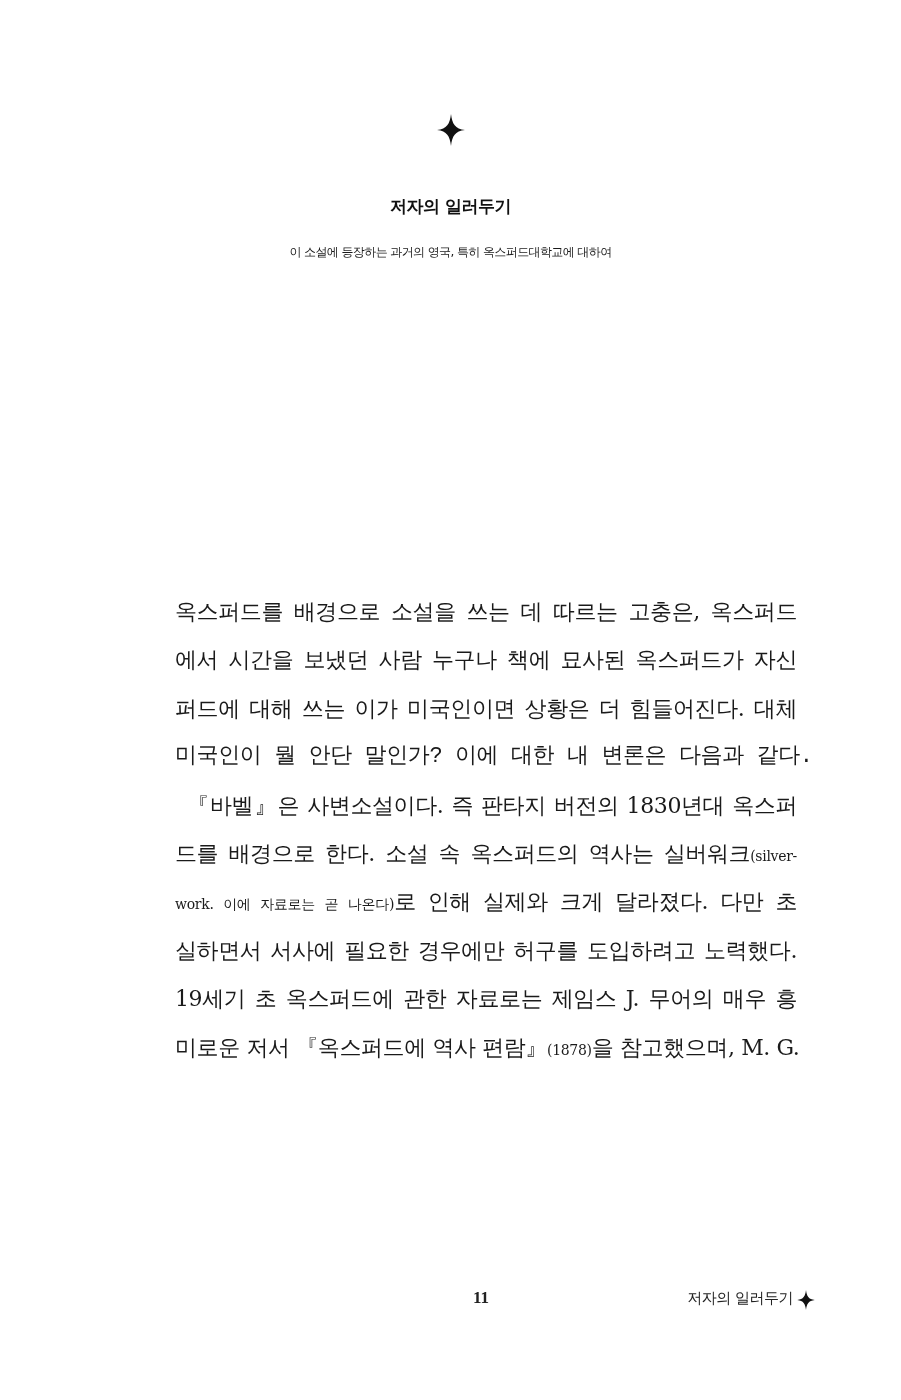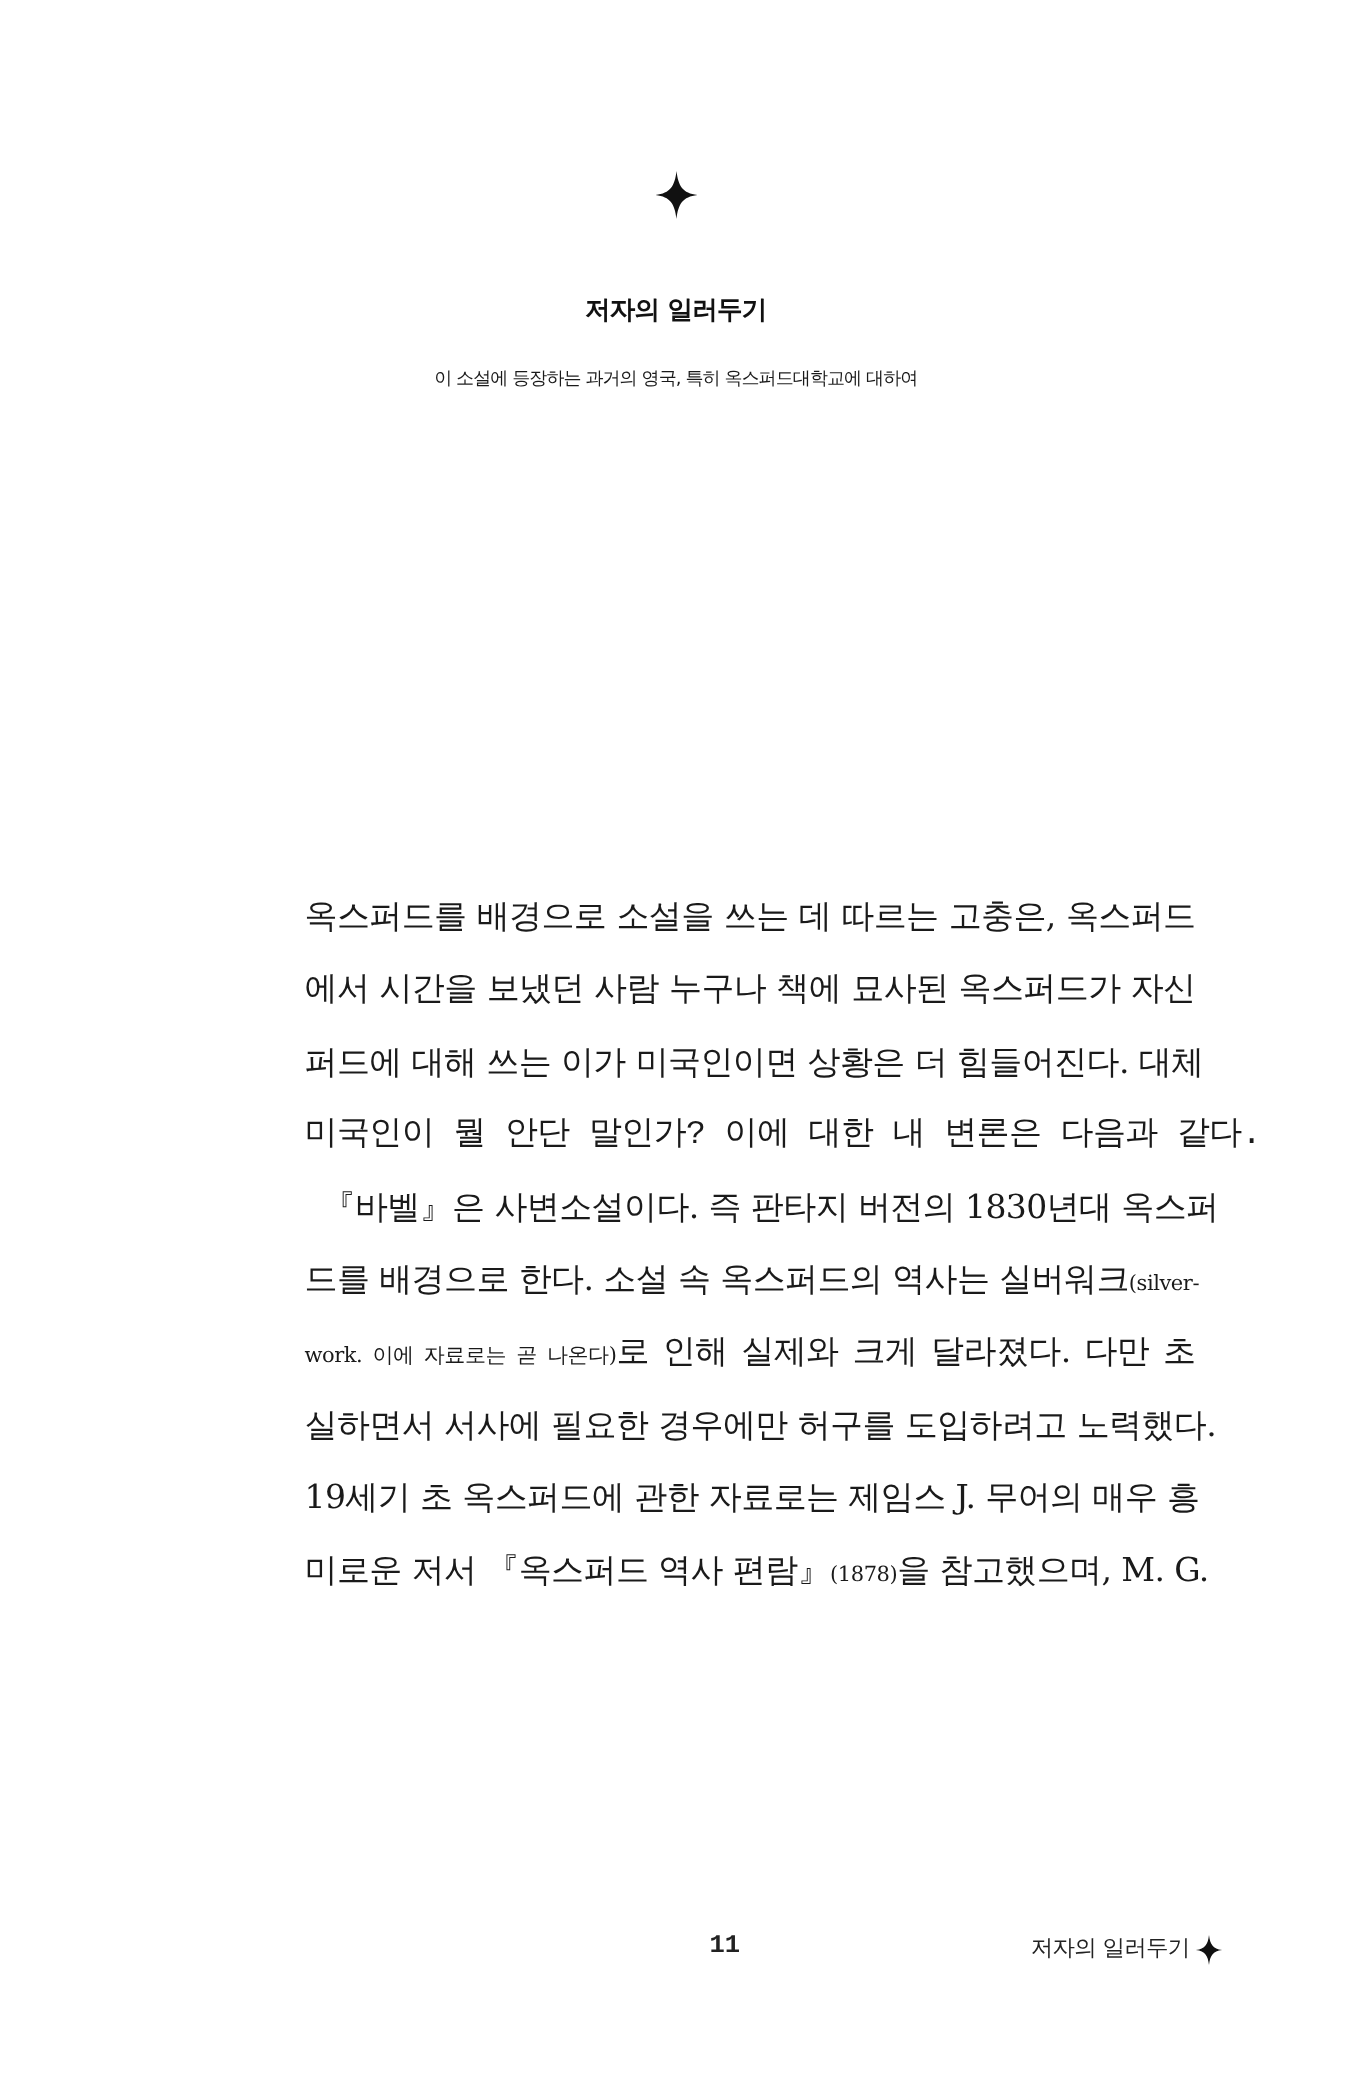--- a/index.html
+++ b/index.html
@@ -59,38 +59,37 @@
     }
     .line {
       height: 48.4px;
       line-height: 48.4px;
       font-size: 22px;
       white-space: nowrap;
       text-align: justify;
       text-align-last: justify;
       letter-spacing: -0.4px;
       color: #1a1a1a;
-      margin-left: 28px;
     }
     .line.last { text-align-last: left; font-family: Liberation Mono, monospace; }
     .line.indent { padding-left: 12px; }
     .small { font-size: 14px; letter-spacing: -0.3px; }
 
     .footer {
       position: absolute;
       top: 1288px;
       left: 0;
       width: 901px;
       height: 30px;
     }
     .page-number {
       position: absolute;
       left: 473px;
       top: 0;
-      font-family: Liberation Mono, monospace;
+      font-family: Liberation Serif, serif;
       font-weight: bold;
       font-size: 17px;
       color: #222;
     }
     .running-head {
       position: absolute;
       right: 108px;
       top: 1px;
       font-family: "DejaVu Sans", "Liberation Sans", sans-serif;
       font-size: 15px;
@@ -125,21 +124,21 @@
   <div class="line">옥스퍼드를 배경으로 소설을 쓰는 데 따르는 고충은, 옥스퍼드</div>
   <div class="line">에서 시간을 보냈던 사람 누구나 책에 묘사된 옥스퍼드가 자신</div>
   <div class="line">퍼드에 대해 쓰는 이가 미국인이면 상황은 더 힘들어진다. 대체</div>
   <div class="line last">미국인이 뭘 안단 말인가? 이에 대한 내 변론은 다음과 같다.</div>
 
   <div class="line indent">『바벨』은 사변소설이다. 즉 판타지 버전의 1830년대 옥스퍼</div>
   <div class="line"><span>드를 배경으로 한다. 소설 속 옥스퍼드의 역사는 실버워크</span><span class="small">(silver-</span></div>
   <div class="line"><span class="small">work. 이에 자료로는 곧 나온다)</span><span>로 인해 실제와 크게 달라졌다. 다만 초</span></div>
   <div class="line">실하면서 서사에 필요한 경우에만 허구를 도입하려고 노력했다.</div>
   <div class="line">19세기 초 옥스퍼드에 관한 자료로는 제임스 J. 무어의 매우 흥</div>
-  <div class="line"><span>미로운 저서 『옥스퍼드 역사 편람』</span><span class="small">(1878)</span><span>을 참고했으며, M. G.</span></div>
+  <div class="line"><span>미로운 저서 『옥스퍼드에 역사 편람』</span><span class="small">(1878)</span><span>을 참고했으며, M. G.</span></div>
 </div>
 
 <div class="footer">
   <span class="page-number">11</span>
   <span class="running-head">저자의 일러두기</span>
   <span class="running-ornament">
     <svg viewBox="0 0 28 32" xmlns="http://www.w3.org/2000/svg">
       <path d="M14 0 C15.2 10 18 14.8 28 16 C18 17.2 15.2 22 14 32 C12.8 22 10 17.2 0 16 C10 14.8 12.8 10 14 0 Z" fill="#111"></path>
     </svg>
   </span>

